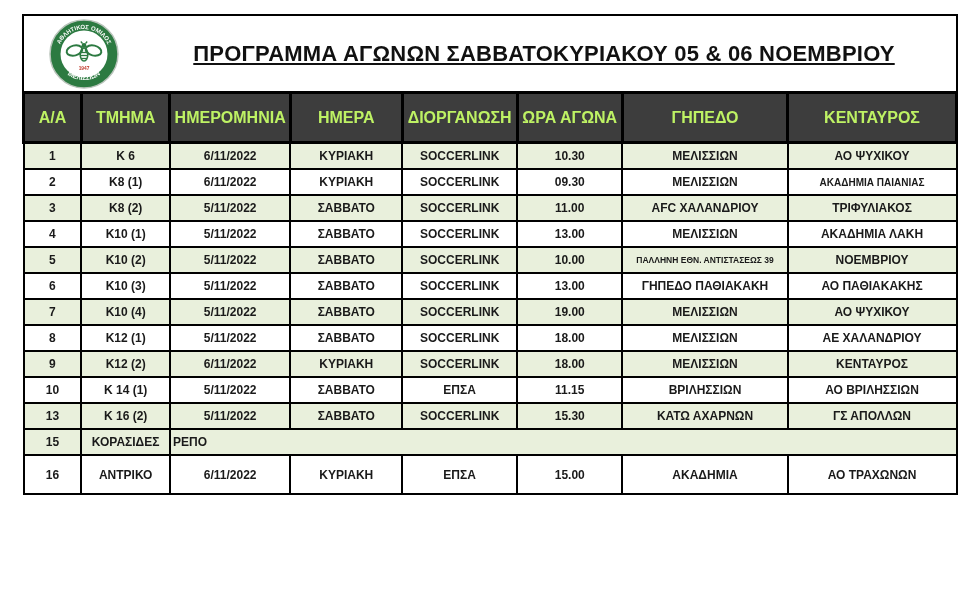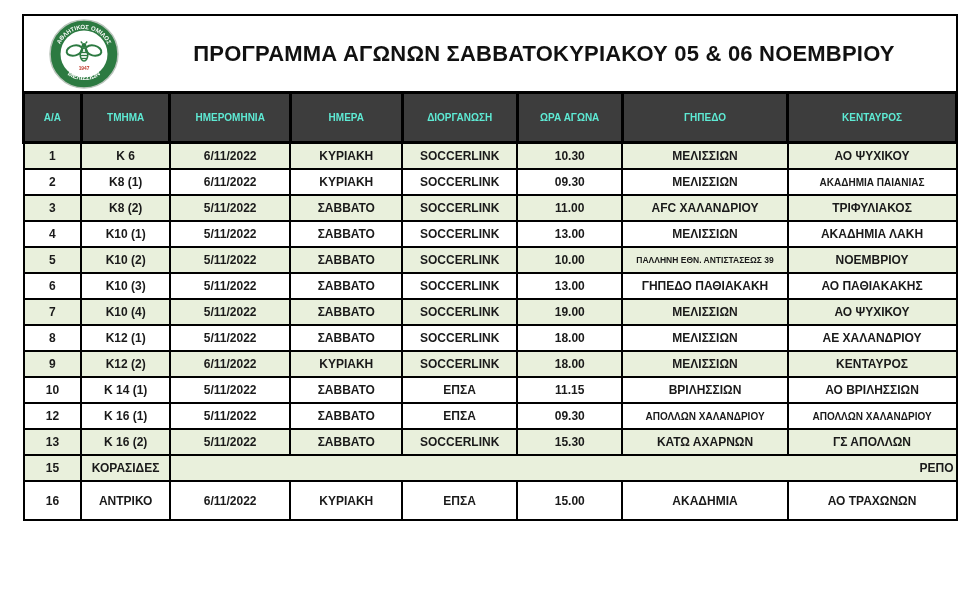--- a/index.html
+++ b/index.html
@@ -33,55 +33,56 @@
     flex: 0 0 auto;
   }
   .title {
     flex: 1 1 auto;
     text-align: center;
     font-size: 22px;
     font-weight: bold;
     color: #111;
     letter-spacing: 0.2px;
     padding-right: 12px;
+    text-decoration: underline;
   }
   
   table.schedule {
     width: 100%;
     border-collapse: collapse;
     table-layout: fixed;
     margin-top: -2px;
   }
   table.schedule th, table.schedule td {
     border: 2px solid #000;
     text-align: center;
     vertical-align: middle;
     font-weight: bold;
     overflow: hidden;
     white-space: nowrap;
   }
   table.schedule th {
     background: #3d3d3d;
-    color: #5eead4;
-    font-size: 10px;
+    color: #bef264;
+    font-size: 16px;
     height: 45px;
     border-width: 3px;
   }
   table.schedule td {
     background: #ffffff;
     color: #1a1a1a;
     font-size: 12px;
     height: 24px;
     padding: 0 2px;
   }
   table.schedule tr.alt td { background: #e9f0dc; }
   table.schedule tbody tr:last-child td { height: 37px; }
   table.schedule td.sm { font-size: 10px; }
   table.schedule td.xs { font-size: 8.5px; }
-  table.schedule td.merged { text-align: right; }
+  table.schedule td.merged { text-align: left; }
 </style>
 </head>
 <body>
 
 <div class="sheet">
 
   <div class="title-band">
     <div class="logo-wrap">
       <svg width="70" height="70" viewBox="0 0 70 70">
         <defs>
@@ -230,30 +231,20 @@
         <tr>
           <td>10</td>
           <td>Κ 14 (1)</td>
           <td>5/11/2022</td>
           <td>ΣΑΒΒΑΤΟ</td>
           <td>ΕΠΣΑ</td>
           <td>11.15</td>
           <td>ΒΡΙΛΗΣΣΙΩΝ</td>
           <td>ΑΟ ΒΡΙΛΗΣΣΙΩΝ</td>
         </tr>
-        <tr>
-          <td>12</td>
-          <td>Κ 16 (1)</td>
-          <td>5/11/2022</td>
-          <td>ΣΑΒΒΑΤΟ</td>
-          <td>ΕΠΣΑ</td>
-          <td>09.30</td>
-          <td class="sm">ΑΠΟΛΛΩΝ ΧΑΛΑΝΔΡΙΟΥ</td>
-          <td class="sm">ΑΠΟΛΛΩΝ ΧΑΛΑΝΔΡΙΟΥ</td>
-        </tr>
         <tr class="alt">
           <td>13</td>
           <td>Κ 16 (2)</td>
           <td>5/11/2022</td>
           <td>ΣΑΒΒΑΤΟ</td>
           <td>SOCCERLINK</td>
           <td>15.30</td>
           <td>ΚΑΤΩ ΑΧΑΡΝΩΝ</td>
           <td>ΓΣ ΑΠΟΛΛΩΝ</td>
         </tr>

